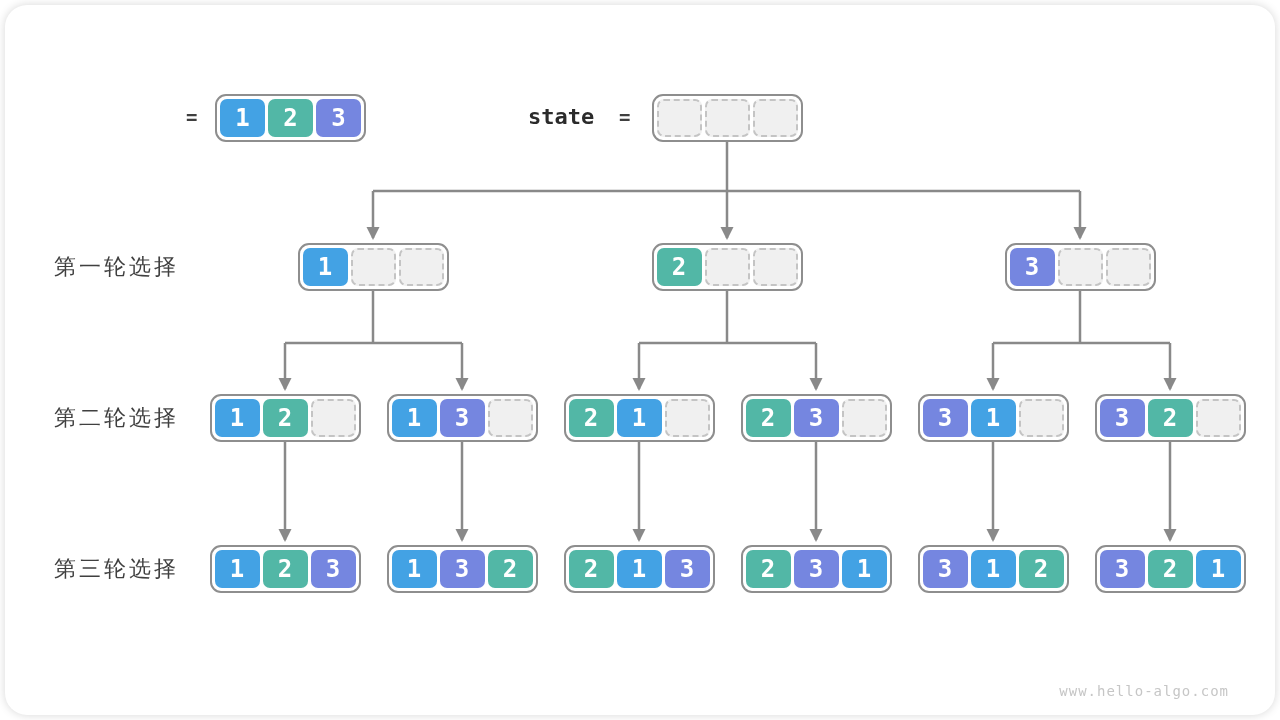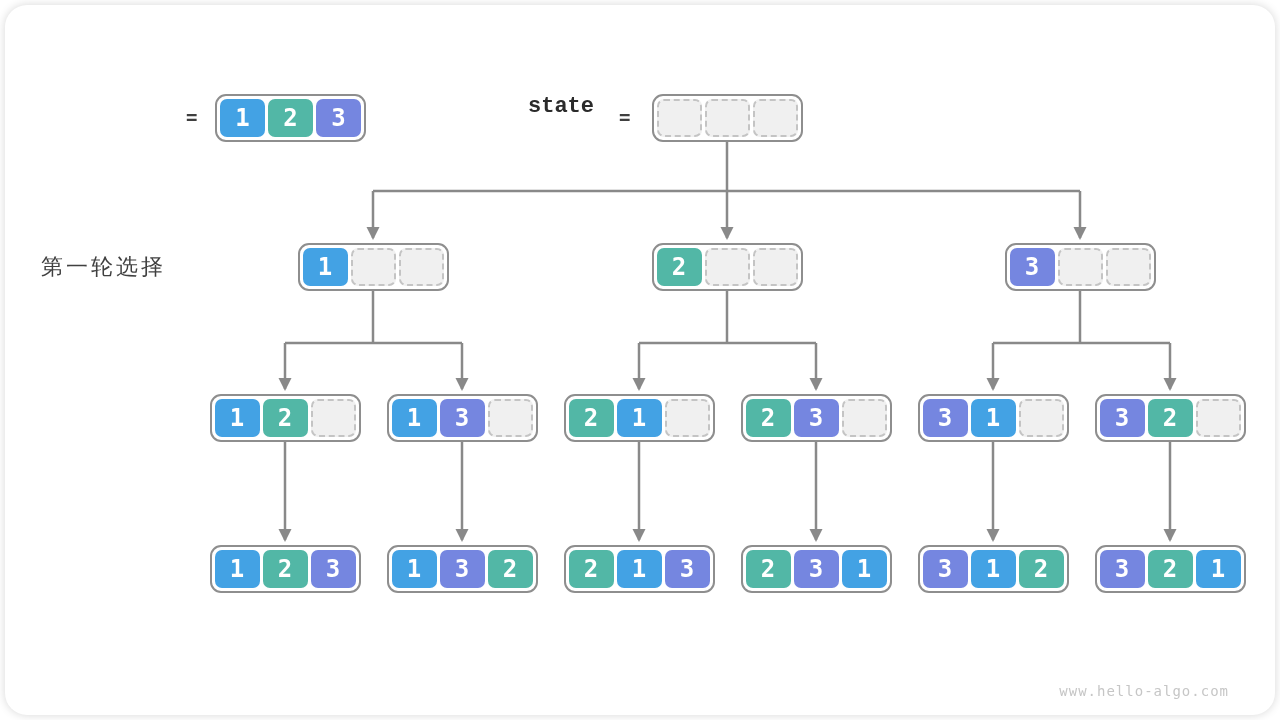--- a/index.html
+++ b/index.html
@@ -37,21 +37,21 @@
     display:flex;align-items:center;justify-content:center;
     font-family:"DejaVu Sans Mono","Liberation Mono",monospace;
     font-weight:700;font-size:24px;color:#ffffff;
     line-height:1;
   }
   .cell.empty{
     background:#f0f0f0;
     border:2px dashed #c4c4c4;
   }
   .row-label{
-    position:absolute;left:36px;width:220px;height:48px;
+    position:absolute;left:49px;width:220px;height:48px;
     display:flex;align-items:center;
     font-size:22px;font-weight:500;color:#404040;
     letter-spacing:3px;white-space:nowrap;
   }
   #connector-svg{position:absolute;left:0;top:0;width:1280px;height:720px;pointer-events:none;}
   .watermark{
     position:absolute;right:46px;top:678px;
     font-family:"DejaVu Sans Mono","Liberation Mono",monospace;
     font-size:14px;color:#c6c6c6;letter-spacing:1px;
   }
@@ -61,29 +61,31 @@
 
 <div class="card">
 
   <div class="abs equals" style="left:181px;top:89px;">=</div>
   <div class="abox" id="choices-box" style="left: 210px; top: 89px; border-color: rgb(142, 142, 142);">
       <div class="cell" style="background: rgb(67, 162, 228); color: rgb(255, 255, 255);">1</div>
       <div class="cell" style="background: rgb(82, 183, 166); color: rgb(255, 255, 255);">2</div>
       <div class="cell" style="background: rgb(117, 134, 224); color: rgb(255, 255, 255);">3</div>
     </div>
 
-  <div class="abs code-label" style="left:523px;top:79px;font-family:Liberation Mono, monospace;">state</div>
+  <div class="abs code-label" style="left:523px;top:89px;">state</div>
   <div class="abs equals" style="left:614px;top:89px;">=</div>
   <div class="abox" id="state-box" style="left: 647px; top: 89px; border-color: rgb(142, 142, 142);">
       <div class="cell empty" style="background: rgb(240, 240, 240); border-color: rgb(196, 196, 196);"></div>
       <div class="cell empty" style="background: rgb(240, 240, 240); border-color: rgb(196, 196, 196);"></div>
       <div class="cell empty" style="background: rgb(240, 240, 240); border-color: rgb(196, 196, 196);"></div>
     </div>
 
   <div class="row-label" style="top:238px;">第一轮选择</div>
+  <div class="row-label" style="top:389px;">第二轮选择</div>
+  <div class="row-label" style="top:540px;">第三轮选择</div>
 
   <svg id="connector-svg" viewBox="0 0 1280 720">
       <defs>
         <marker id="ah" markerUnits="userSpaceOnUse" markerWidth="14" markerHeight="14" refX="11" refY="6.5" orient="auto">
           <path d="M0,0 L13,6.5 L0,13 Z" fill="#898989"></path>
         </marker>
       </defs>
       <path d="M 722 137 V 233" stroke="#898989" stroke-width="2.5" fill="none" marker-end="url(#ah)"></path>
       <path d="M 368 186 H 1075" stroke="#898989" stroke-width="2.5" fill="none"></path>
       <path d="M 368 186 V 233" stroke="#898989" stroke-width="2.5" fill="none" marker-end="url(#ah)"></path>

